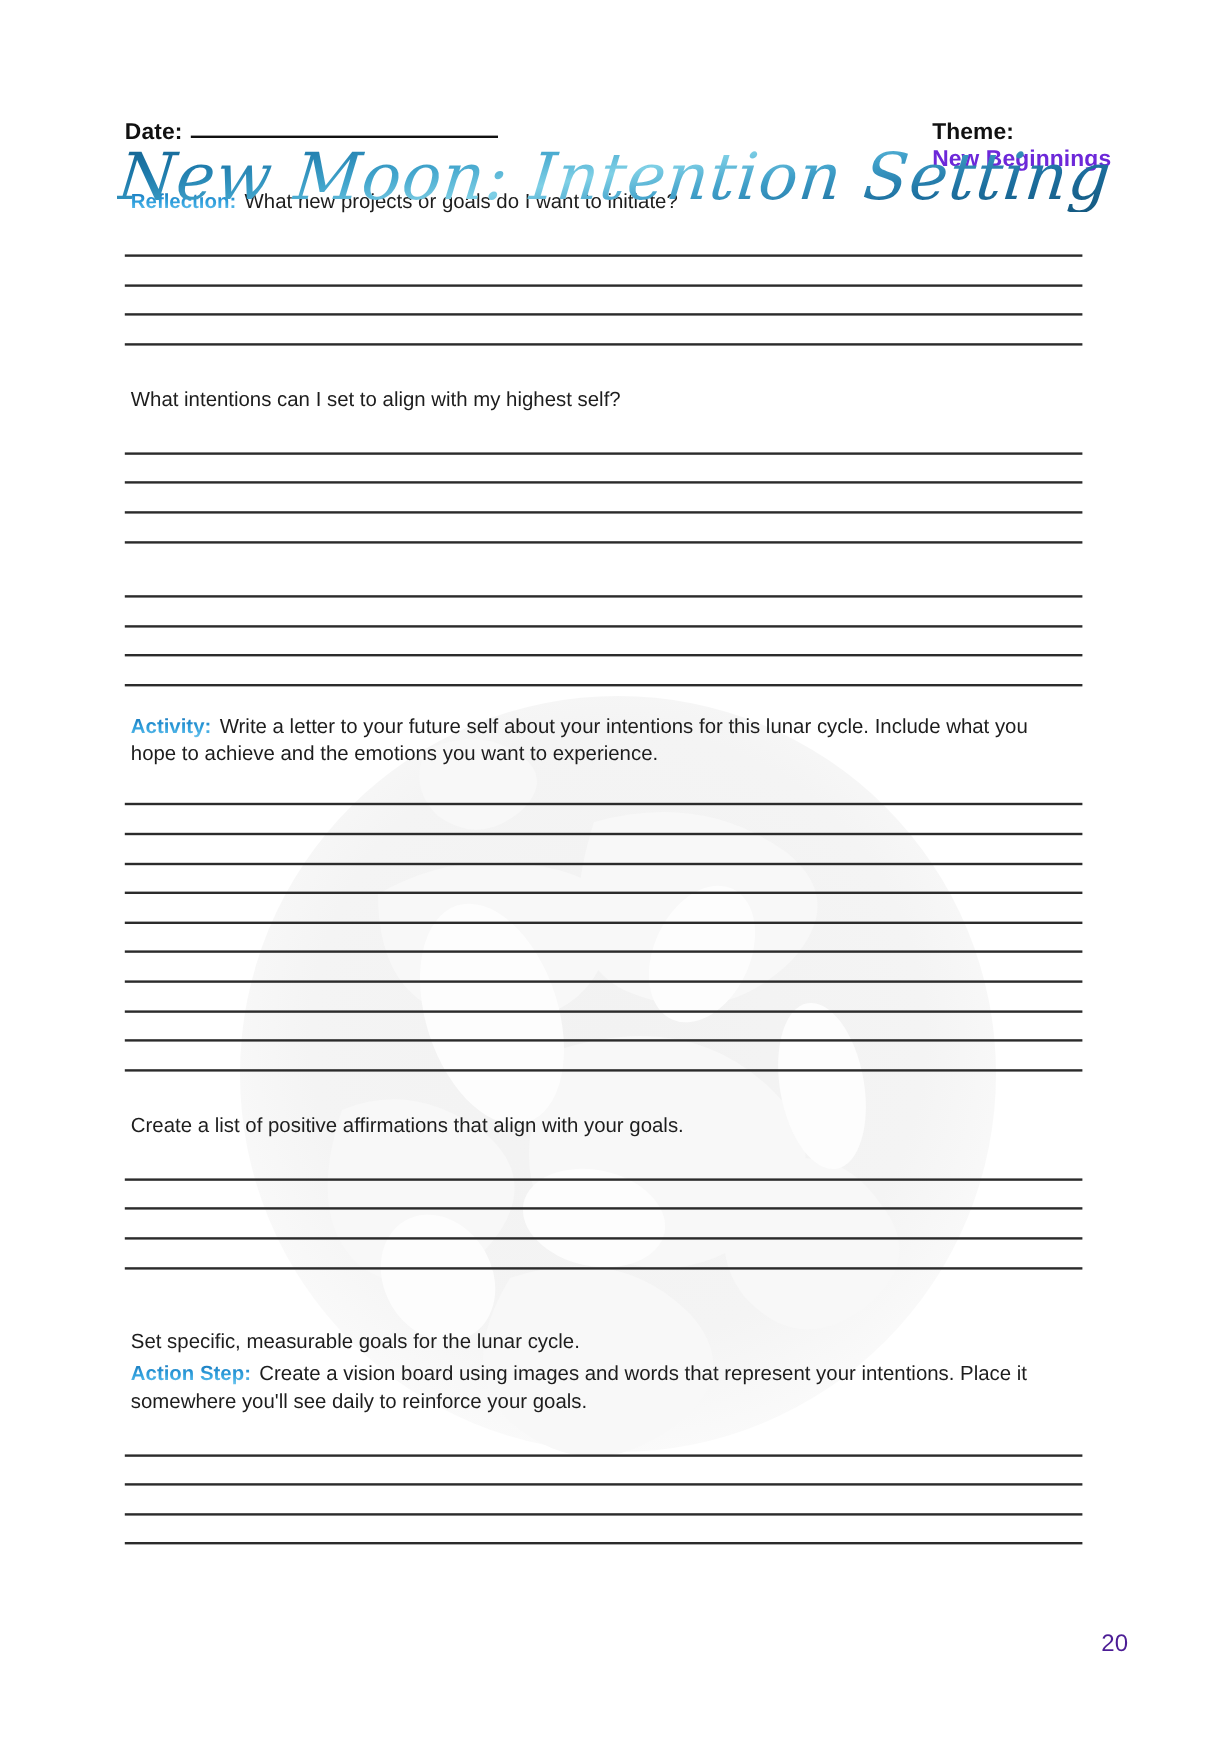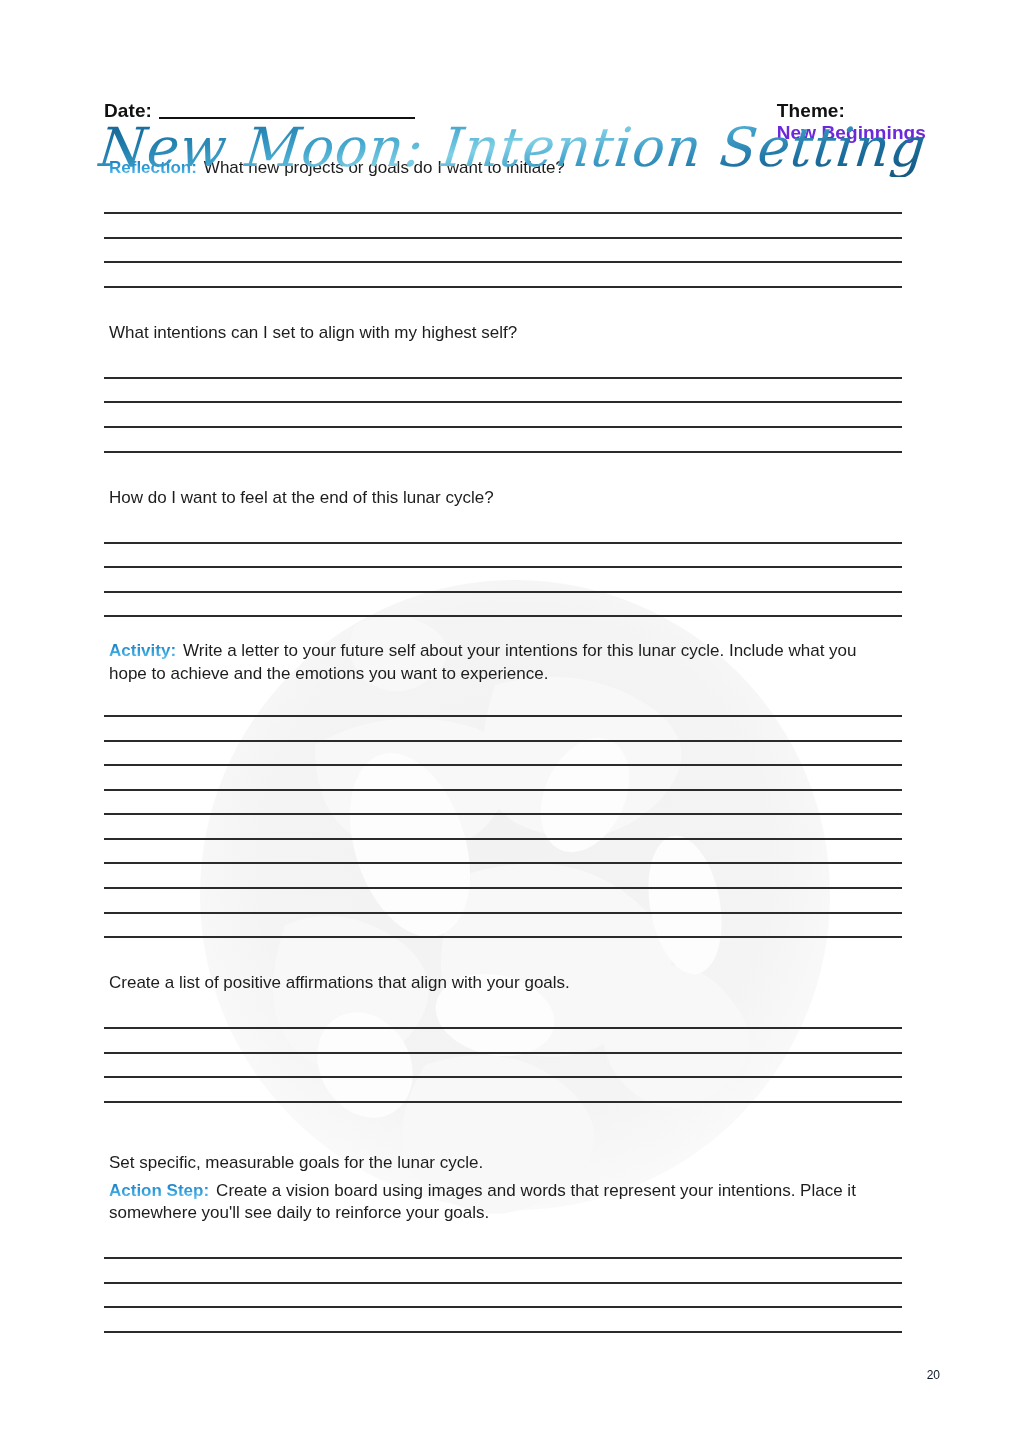--- a/index.html
+++ b/index.html
@@ -69,21 +69,21 @@
 
   
   #meta-row {
     display: flex;
     align-items: baseline;
     justify-content: space-between;
     margin: 8px 0 0 0;
     padding: 0 98px 0 104px;
     height: 34px;
   }
-  .meta-left { display: flex; align-items: center; }
+  .meta-left { display: flex; align-items: flex-start; }
   .meta-right { display: flex; align-items: baseline; flex-direction: column; }
   .meta-label {
     font-weight: bold;
     font-size: 19px;
     color: #111111;
     letter-spacing: 0.1px;
   }
   #date-blank {
     display: inline-block;
     width: 256px;
@@ -138,22 +138,22 @@
 
   .gap-sm { height: 11px; }
   .gap-md { height: 18px; }
   .gap-lg { height: 26px; }
 
   
   #page-number {
     position: absolute;
     right: 84px;
     bottom: 66px;
-    font-size: 12px;
-    color: #0f172a;
+    font-size: 20px;
+    color: #4c1d95;
     z-index: 3;
   }
 </style>
 </head>
 <body>
 
 <svg id="watermark" viewBox="0 0 700 700" xmlns="http://www.w3.org/2000/svg" aria-hidden="true">
   <defs>
     <radialGradient id="wmg" cx="50%" cy="45%" r="58%">
       <stop offset="0%" stop-color="#f2f2f2"></stop>
@@ -219,21 +219,20 @@
         <div class="wl"></div>
         <div class="wl"></div>
         <div class="wl"></div>
         <div class="wl"></div>
       </div>
     </div>
 
     <div class="gap-sm"></div>
 
     <div class="block">
-      <p class="prompt spaced">How do I want to feel at the end of this lunar cycle?</p>
       <div class="lines">
         <div class="wl"></div>
         <div class="wl"></div>
         <div class="wl"></div>
         <div class="wl"></div>
       </div>
     </div>
 
     <div class="gap-md"></div>
 

